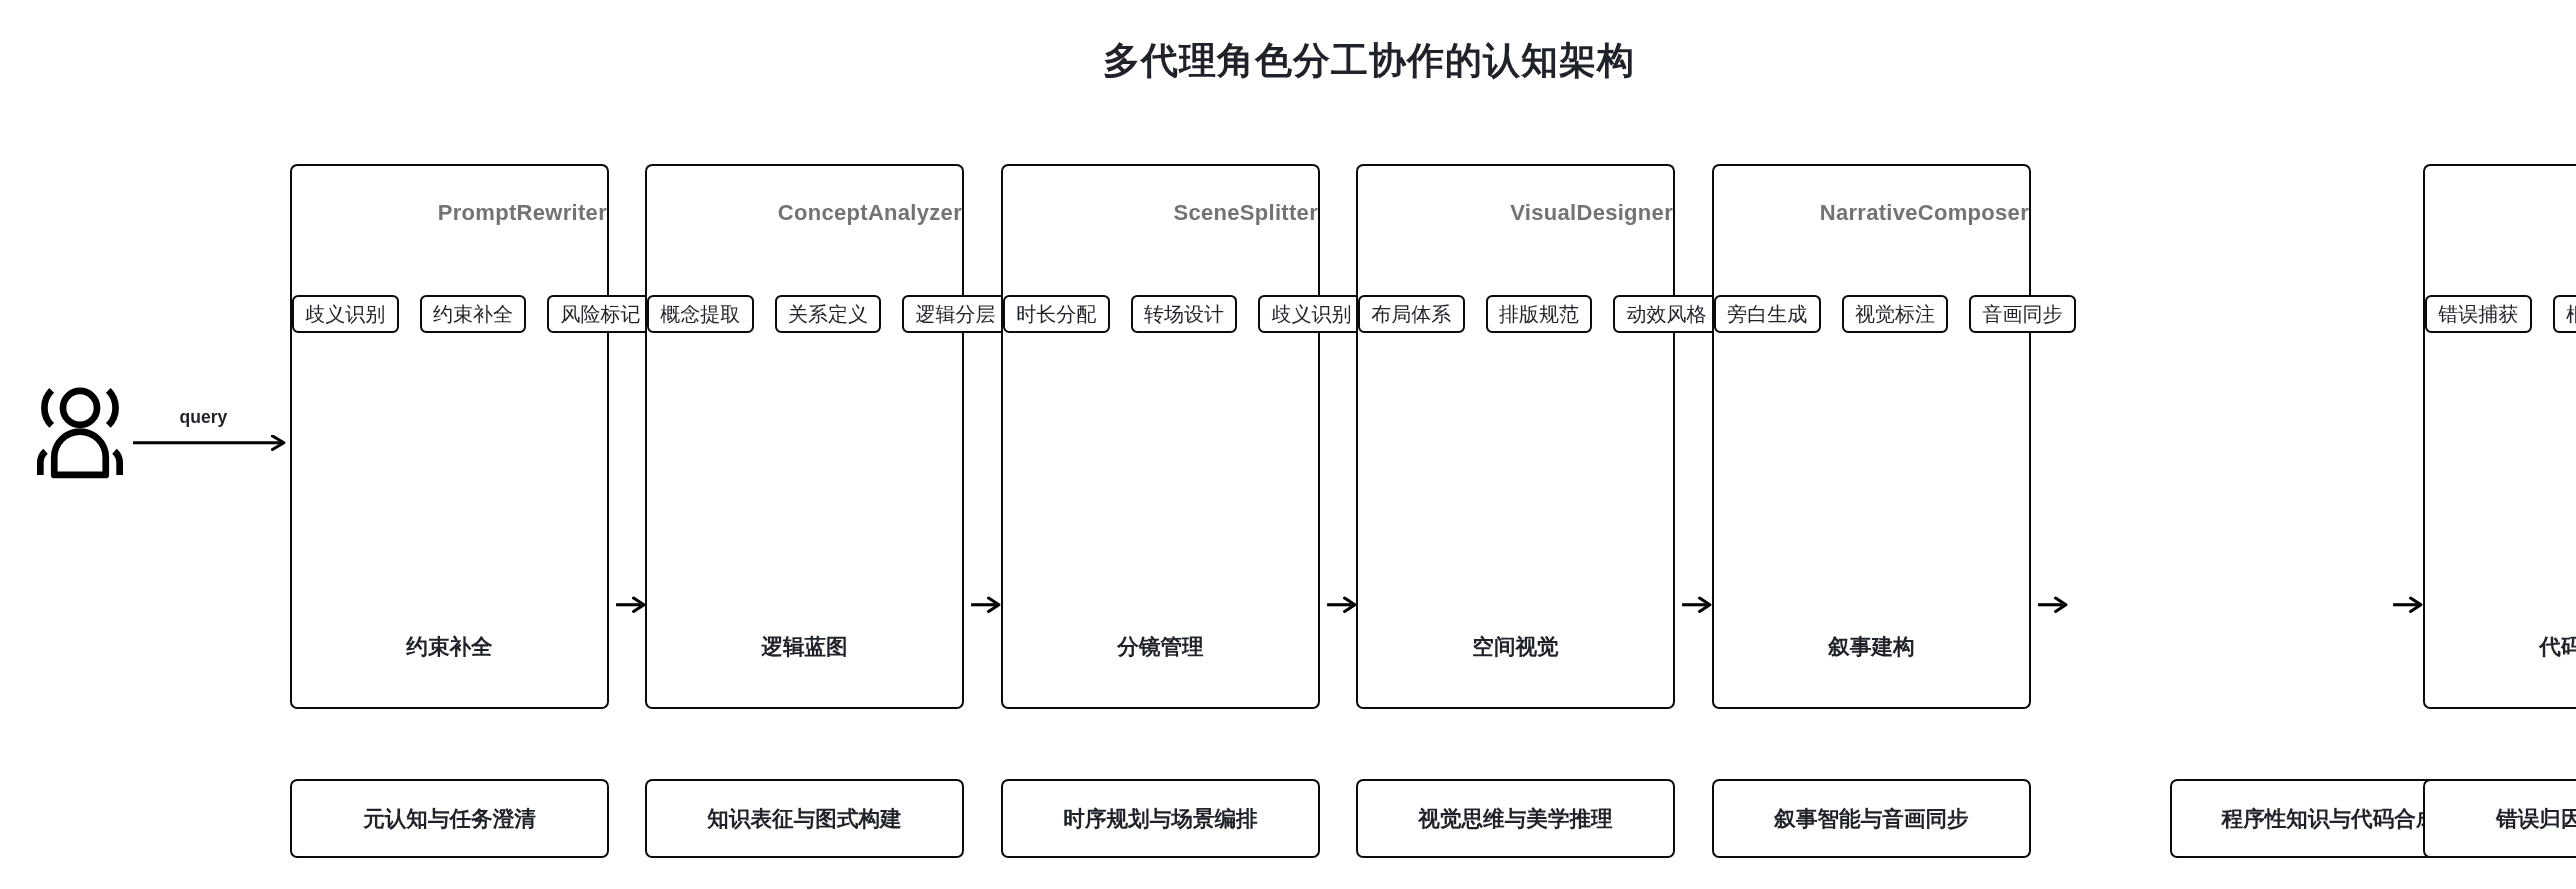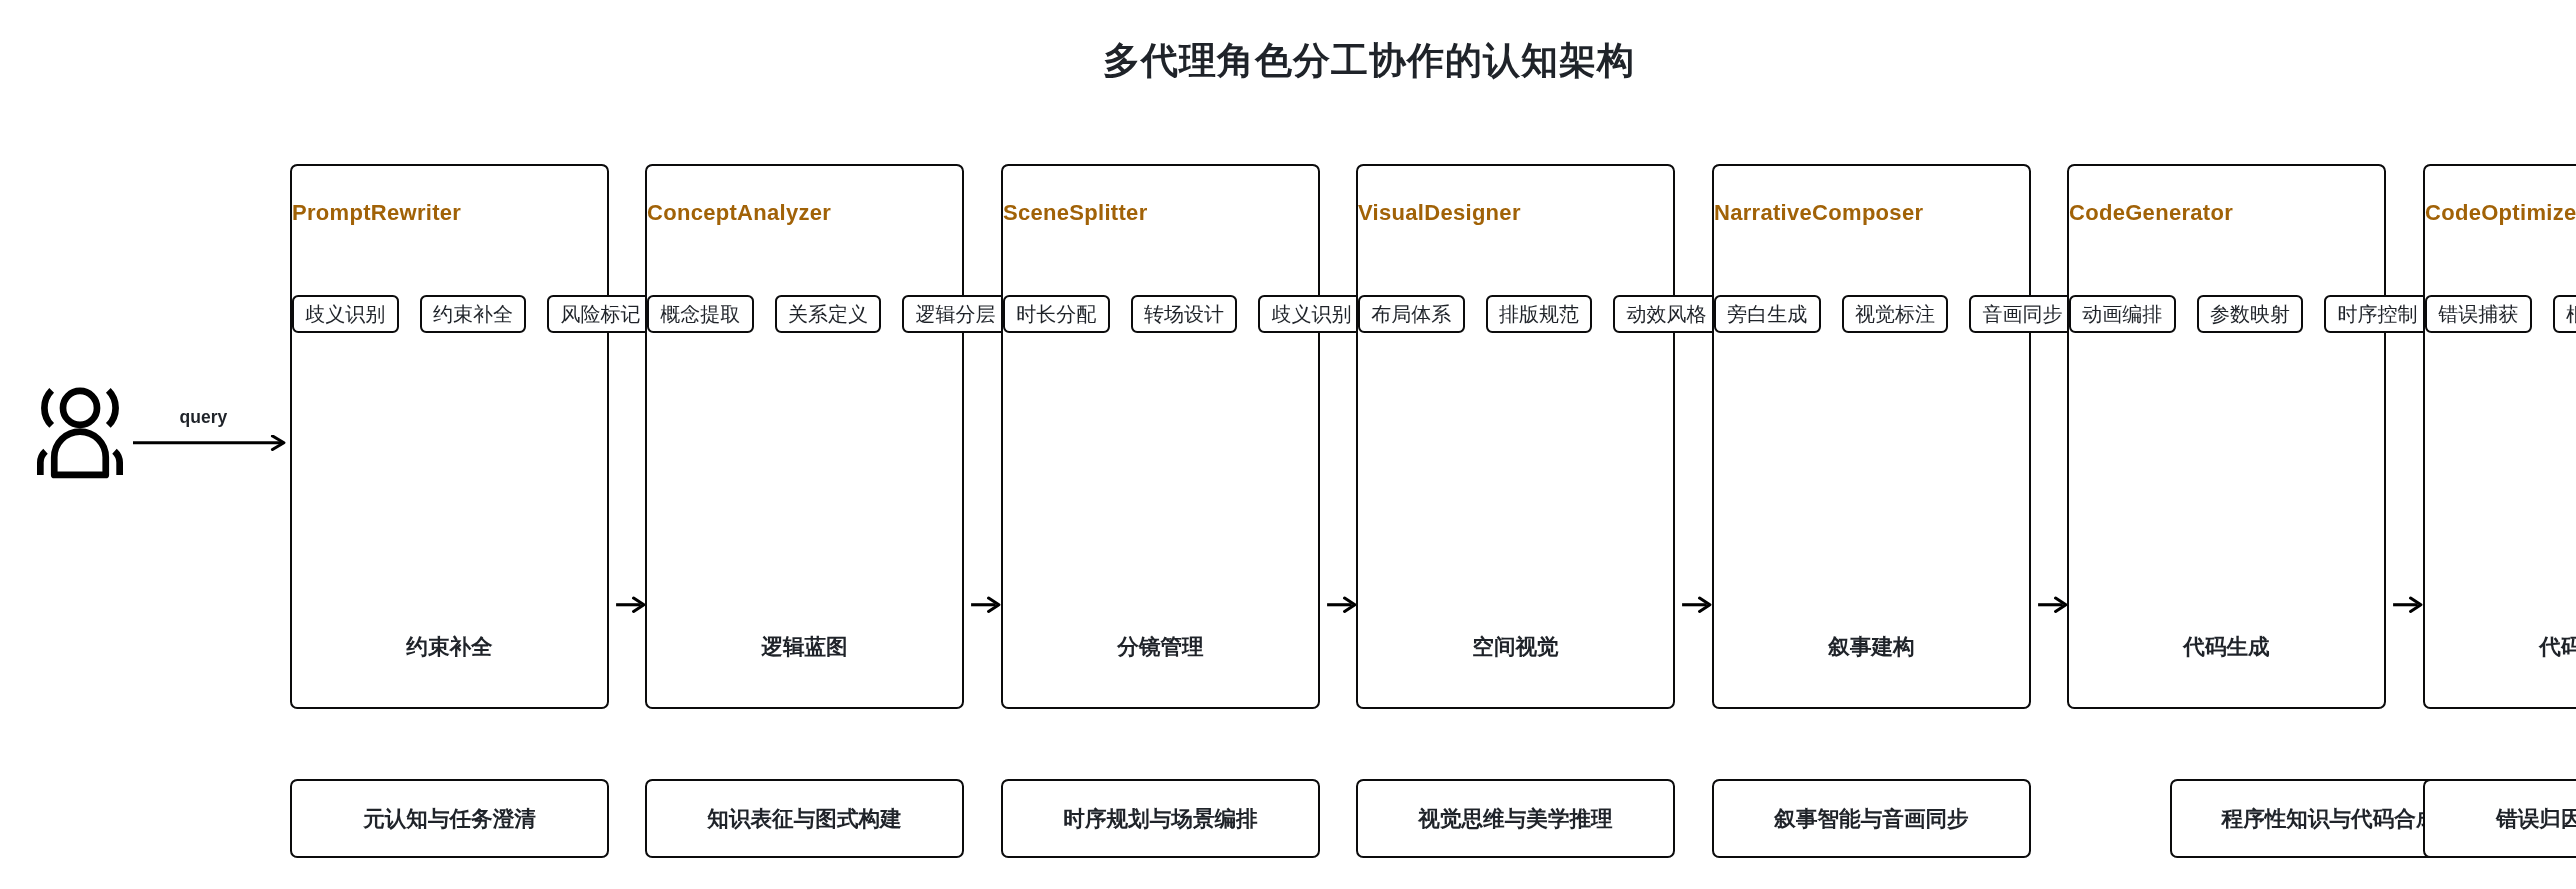--- a/index.html
+++ b/index.html
@@ -78,24 +78,24 @@
     border: 2.1px solid #0b0b0c;
     border-radius: 7.2px;
     background: #ffffff;
     box-sizing: border-box;
   }
   .panel-title {
     position: absolute;
     top: 34px;
     left: 0;
     width: 100%;
-    text-align: left;
+    text-align: right;
     font-size: 22px;
     font-weight: bold;
-    color: #a16207;
+    color: #737373;
     letter-spacing: 0.3px;
   }
   .panel-items {
     position: absolute;
     top: 129px;
     left: 0;
     width: 100%;
     display: flex;
     align-items: center;
     gap: 21px;
@@ -258,29 +258,20 @@
     </div>
     <div class="panel-footer">叙事建构</div>
   </div>
   <div class="link-arrow" style="left:1747px;">
     <svg viewBox="0 0 60 34" width="31" height="17.5" xmlns="http://www.w3.org/2000/svg">
       <line x1="2" y1="17" x2="50" y2="17" stroke="#000000" stroke-width="6"></line>
       <polyline points="36,4 56,17 36,30" fill="none" stroke="#000000" stroke-width="6" stroke-linecap="round" stroke-linejoin="round"></polyline>
     </svg>
   </div>
 
-  <div class="panel" style="left:1777px;">
-    <div class="panel-title">CodeGenerator</div>
-    <div class="panel-items">
-      <div class="chip">动画编排</div>
-      <div class="chip">参数映射</div>
-      <div class="chip">时序控制</div>
-    </div>
-    <div class="panel-footer">代码生成</div>
-  </div>
   <div class="link-arrow" style="left:2102px;">
     <svg viewBox="0 0 60 34" width="31" height="17.5" xmlns="http://www.w3.org/2000/svg">
       <line x1="2" y1="17" x2="50" y2="17" stroke="#000000" stroke-width="6"></line>
       <polyline points="36,4 56,17 36,30" fill="none" stroke="#000000" stroke-width="6" stroke-linecap="round" stroke-linejoin="round"></polyline>
     </svg>
   </div>
 
   <div class="panel" style="left:2133px;">
     <div class="panel-title">CodeOptimizer</div>
     <div class="panel-items">

